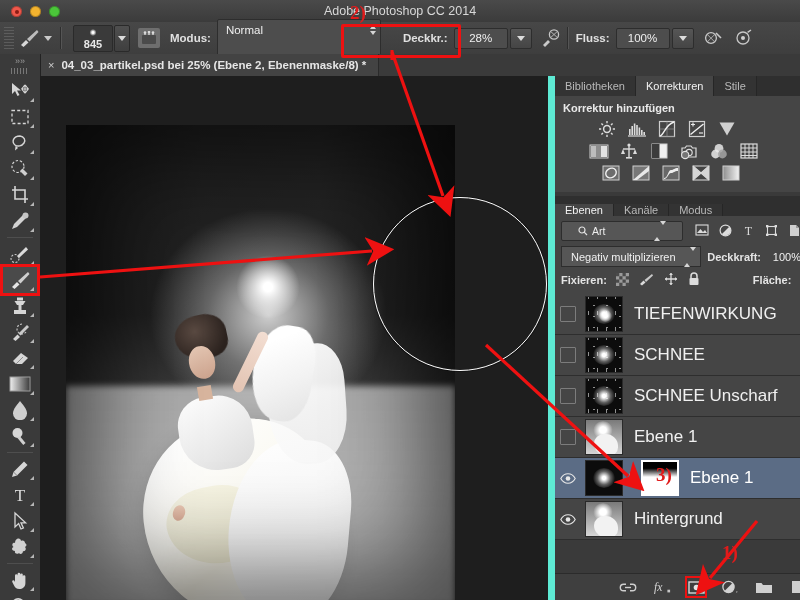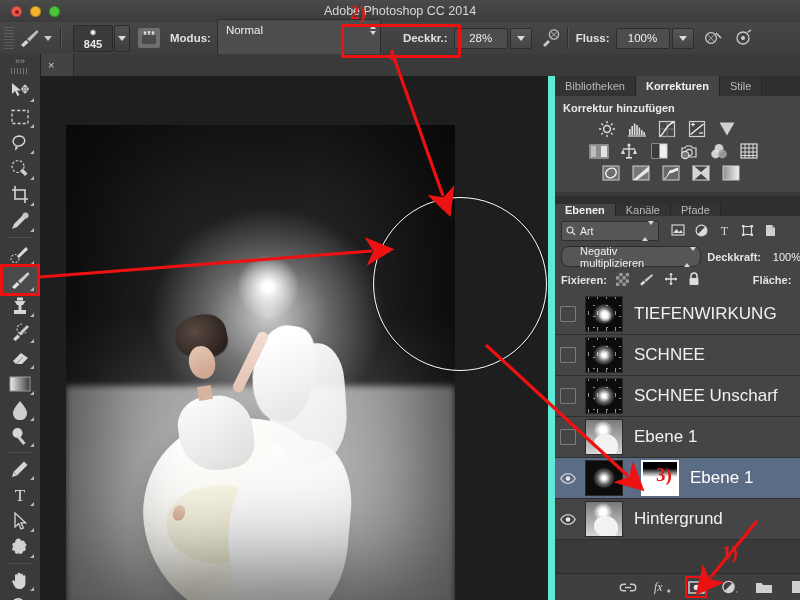--- a/index.html
+++ b/index.html
@@ -206,39 +206,39 @@
     position:absolute;left:548px;top:76px;width:252px;height:524px;background:#3a3a3a;
     border-left:7px solid #5eead4;
   }
   .panel-tabs{
     display:flex;height:20px;background:#2f2f2f;align-items:stretch;
   }
   .ptab{
     padding:0 10px;display:flex;align-items:center;font-size:11px;color:#b9b9b9;
     background:#333;border-right:1px solid #262626;
   }
-  .ptab.active{background:#454545;color:#f2f2f2;font-weight:bold;}
+  .ptab.active{background:#454545;color:#f2f2f2;font-weight:normal;}
   .panel-body{background:#454545;}
   .panel-title{font-size:11px;font-weight:bold;color:#e9e9e9;padding:6px 0 4px 8px;}
   .adj-rows{padding:0 0 8px 0;}
   .adj-row{display:flex;gap:10px;padding:2px 0 2px 42px;align-items:center;}
   .adj-ico{width:20px;height:18px;display:flex;align-items:center;justify-content:center;}
 
   
   .layers-head{background:#454545;}
   .filterrow{display:flex;align-items:center;gap:6px;padding:5px 6px;}
   .filterbox{
     flex:0 0 auto;width:88px;height:18px;background:#565656;border:1px solid #2d2d2d;border-radius:2px;
-    display:flex;align-items:center;padding:0 4px;font-size:10.5px;color:#eee;gap:4px;
+    display:flex;align-items:center;padding:0 16px;font-size:10.5px;color:#eee;gap:4px;
   }
   .ficons{display:flex;gap:10px;margin-left:6px;align-items:center;}
   .blendrow{display:flex;align-items:center;gap:6px;padding:0 6px 5px 6px;}
   .blendsel{
-    width:148px;height:19px;background:#565656;border:1px solid #2d2d2d;border-radius:8px;
-    display:flex;align-items:center;padding:0 4px 0 18px;font-size:11px;color:#f0f0f0;
+    width:148px;height:19px;background:#565656;border:1px solid #2d2d2d;border-radius:0;
+    display:flex;align-items:center;padding:0 4px 0 9px;font-size:11px;color:#f0f0f0;
   }
   .rowlabel{font-size:11px;color:#e4e4e4;font-weight:bold;}
   .valbox{font-size:11px;color:#f0f0f0;min-width:34px;text-align:right;}
   .lockrow{display:flex;align-items:center;gap:9px;padding:0 6px 6px 6px;}
   .lockicons{display:flex;gap:10px;align-items:center;}
 
   .layerlist{background:#3a3a3a;}
   .layer{
     height:40px;display:flex;align-items:center;border-bottom:1px solid #2e2e2e;background:#454545;
   }
@@ -367,20 +367,21 @@
           <circle cx="10" cy="9" r="6" fill="none" stroke="#c7c7c7" stroke-width="1.3"></circle>
           <circle cx="10" cy="9" r="2" fill="#cfcfcf"></circle>
           <path d="M14.6 3.4 L18 1" stroke="#c9c9c9" stroke-width="1.4"></path>
         </svg>
     </div>
   </div>
 
   <div class="docbar">
     <div class="doctab">
       <span class="x">×</span>
+      <span>04_03_partikel.psd bei 25% (Ebene 2, Ebenenmaske/8) *</span>
     </div>
   </div>
 
   <div class="toolbar">
     <div class="tgrip">»»</div>
     <div class="tgrip2"></div>
 
     <div class="tool">
       <svg width="20" height="20" viewBox="0 0 20 20">
           <path d="M2 2 L2 13 L5 10 L7.5 15 L9.5 14 L7 9.4 L11 9.4 Z" fill="#d6d6d6"></path>
@@ -690,21 +691,21 @@
                 <rect x="1" y="1" width="16" height="14" fill="url(#sc)" stroke="#cfcfcf" stroke-width="1"></rect>
               </svg>
           </div>
         </div>
       </div>
     </div>
 
     <div class="panel-tabs" style="margin-top:4px;align-items:flex-end;">
       <div class="ptab active">Ebenen</div>
       <div class="ptab">Kanäle</div>
-      <div class="ptab">Pfade</div>
+      <div class="ptab">Modus</div>
     </div>
 
     <div class="layers-head">
       <div class="filterrow">
         <div class="filterbox">
           <svg width="10" height="10" viewBox="0 0 10 10">
               <circle cx="4" cy="4" r="3" fill="none" stroke="#e2e2e2" stroke-width="1.2"></circle>
               <path d="M6.2 6.2 L9 9" stroke="#e2e2e2" stroke-width="1.2"></path>
             </svg>
           <span>Art</span>

